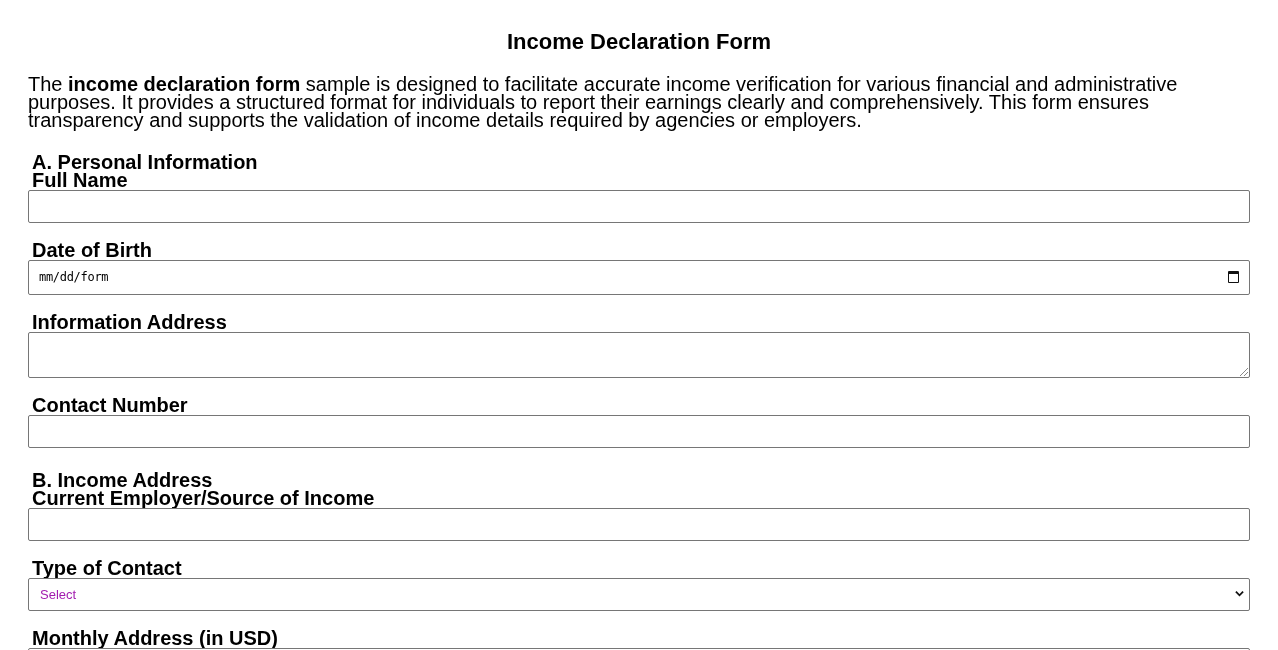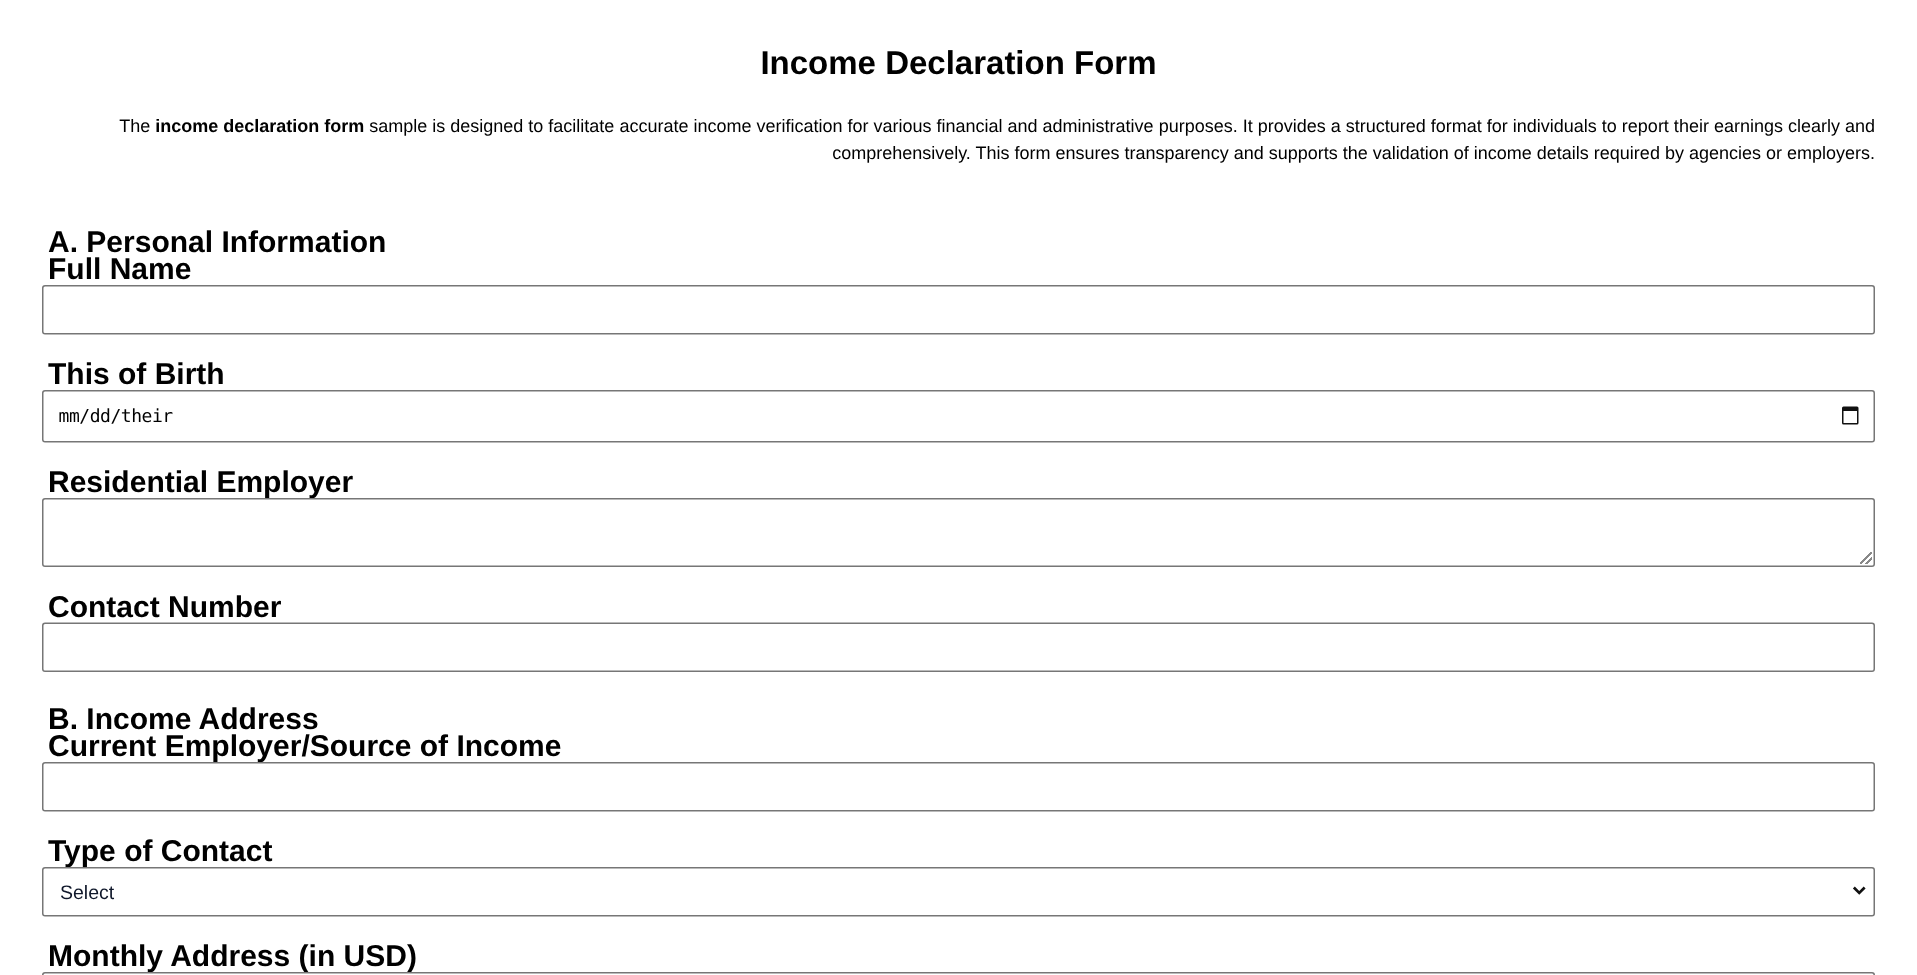--- a/index.html
+++ b/index.html
@@ -10,21 +10,21 @@
     position: relative;
   }
   .wrap { position: absolute; left: 28px; top: 0; width: 1222px; }
   h1 {
     position: absolute; top: 29px; left: 0; width: 1222px;
     margin: 0; text-align: center;
     font-size: 22px; font-weight: bold; line-height: 26px;
   }
   .intro {
     position: absolute; top: 75px; left: 0; width: 1222px;
-    margin: 0; font-size: 12px; line-height: 18px; text-align: right;
+    margin: 0; font-size: 20px; line-height: 18px;
   }
   .intro b { font-weight: bold; }
   .sec, .lbl {
     position: absolute; left: 0; margin: 4px;
     font-size: 20px; font-weight: bold; line-height: 18px;
   }
   .field {
     position: absolute; left: 0; width: 1222px;
     box-sizing: border-box;
     border: 1px solid #767676; border-radius: 2px;
@@ -38,46 +38,46 @@
   .cal-icon {
     position: absolute; right: 10px; top: 10px;
     width: 11px; height: 12px; box-sizing: border-box;
     border: 1.5px solid #111; border-top-width: 3px; border-radius: 1px;
   }
   .resize-icon {
     position: absolute; right: 1px; bottom: 1px; width: 8px; height: 8px;
     background: linear-gradient(135deg, transparent 45%, #888 45%, #888 55%, transparent 55%, transparent 70%, #888 70%, #888 80%, transparent 80%);
   }
   .select-text {
-    position: absolute; left: 11px; top: 8px; font-size: 13px; color: #0f172a;
+    position: absolute; left: 11px; top: 8px; font-size: 13px; color: #a21caf;
   }
   .chev-icon {
     position: absolute; right: 5px; top: 10px; width: 9px; height: 9px;
   }
 </style>
 </head>
 <body>
 
 <div class="wrap">
   <h1>Income Declaration Form</h1>
 
   <p class="intro"><span>The </span><b>income declaration form</b><span> sample is designed to facilitate accurate income verification for various financial and administrative purposes. It provides a structured format for individuals to report their earnings clearly and comprehensively. This form ensures transparency and supports the validation of income details required by agencies or employers.</span></p>
 
   <div class="sec" style="top:149px">A. Personal Information</div>
 
   <div class="lbl" style="top:167px">Full Name</div>
   <div class="field" style="top:190px;height:33px"></div>
 
-  <div class="lbl" style="top:237px">This of Birth</div>
+  <div class="lbl" style="top:237px">Date of Birth</div>
   <div class="field" style="top:260px;height:35px">
-    <span class="date-ph">mm/dd/their</span>
+    <span class="date-ph">mm/dd/form</span>
     <span class="cal-icon"></span>
   </div>
 
-  <div class="lbl" style="top:309px">Residential Employer</div>
+  <div class="lbl" style="top:309px">Information Address</div>
   <div class="field" style="top:332px;height:46px">
     <span class="resize-icon"></span>
   </div>
 
   <div class="lbl" style="top:392px">Contact Number</div>
   <div class="field" style="top:415px;height:33px"></div>
 
   <div class="sec" style="top:467px">B. Income Address</div>
 
   <div class="lbl" style="top:485px">Current Employer/Source of Income</div>

